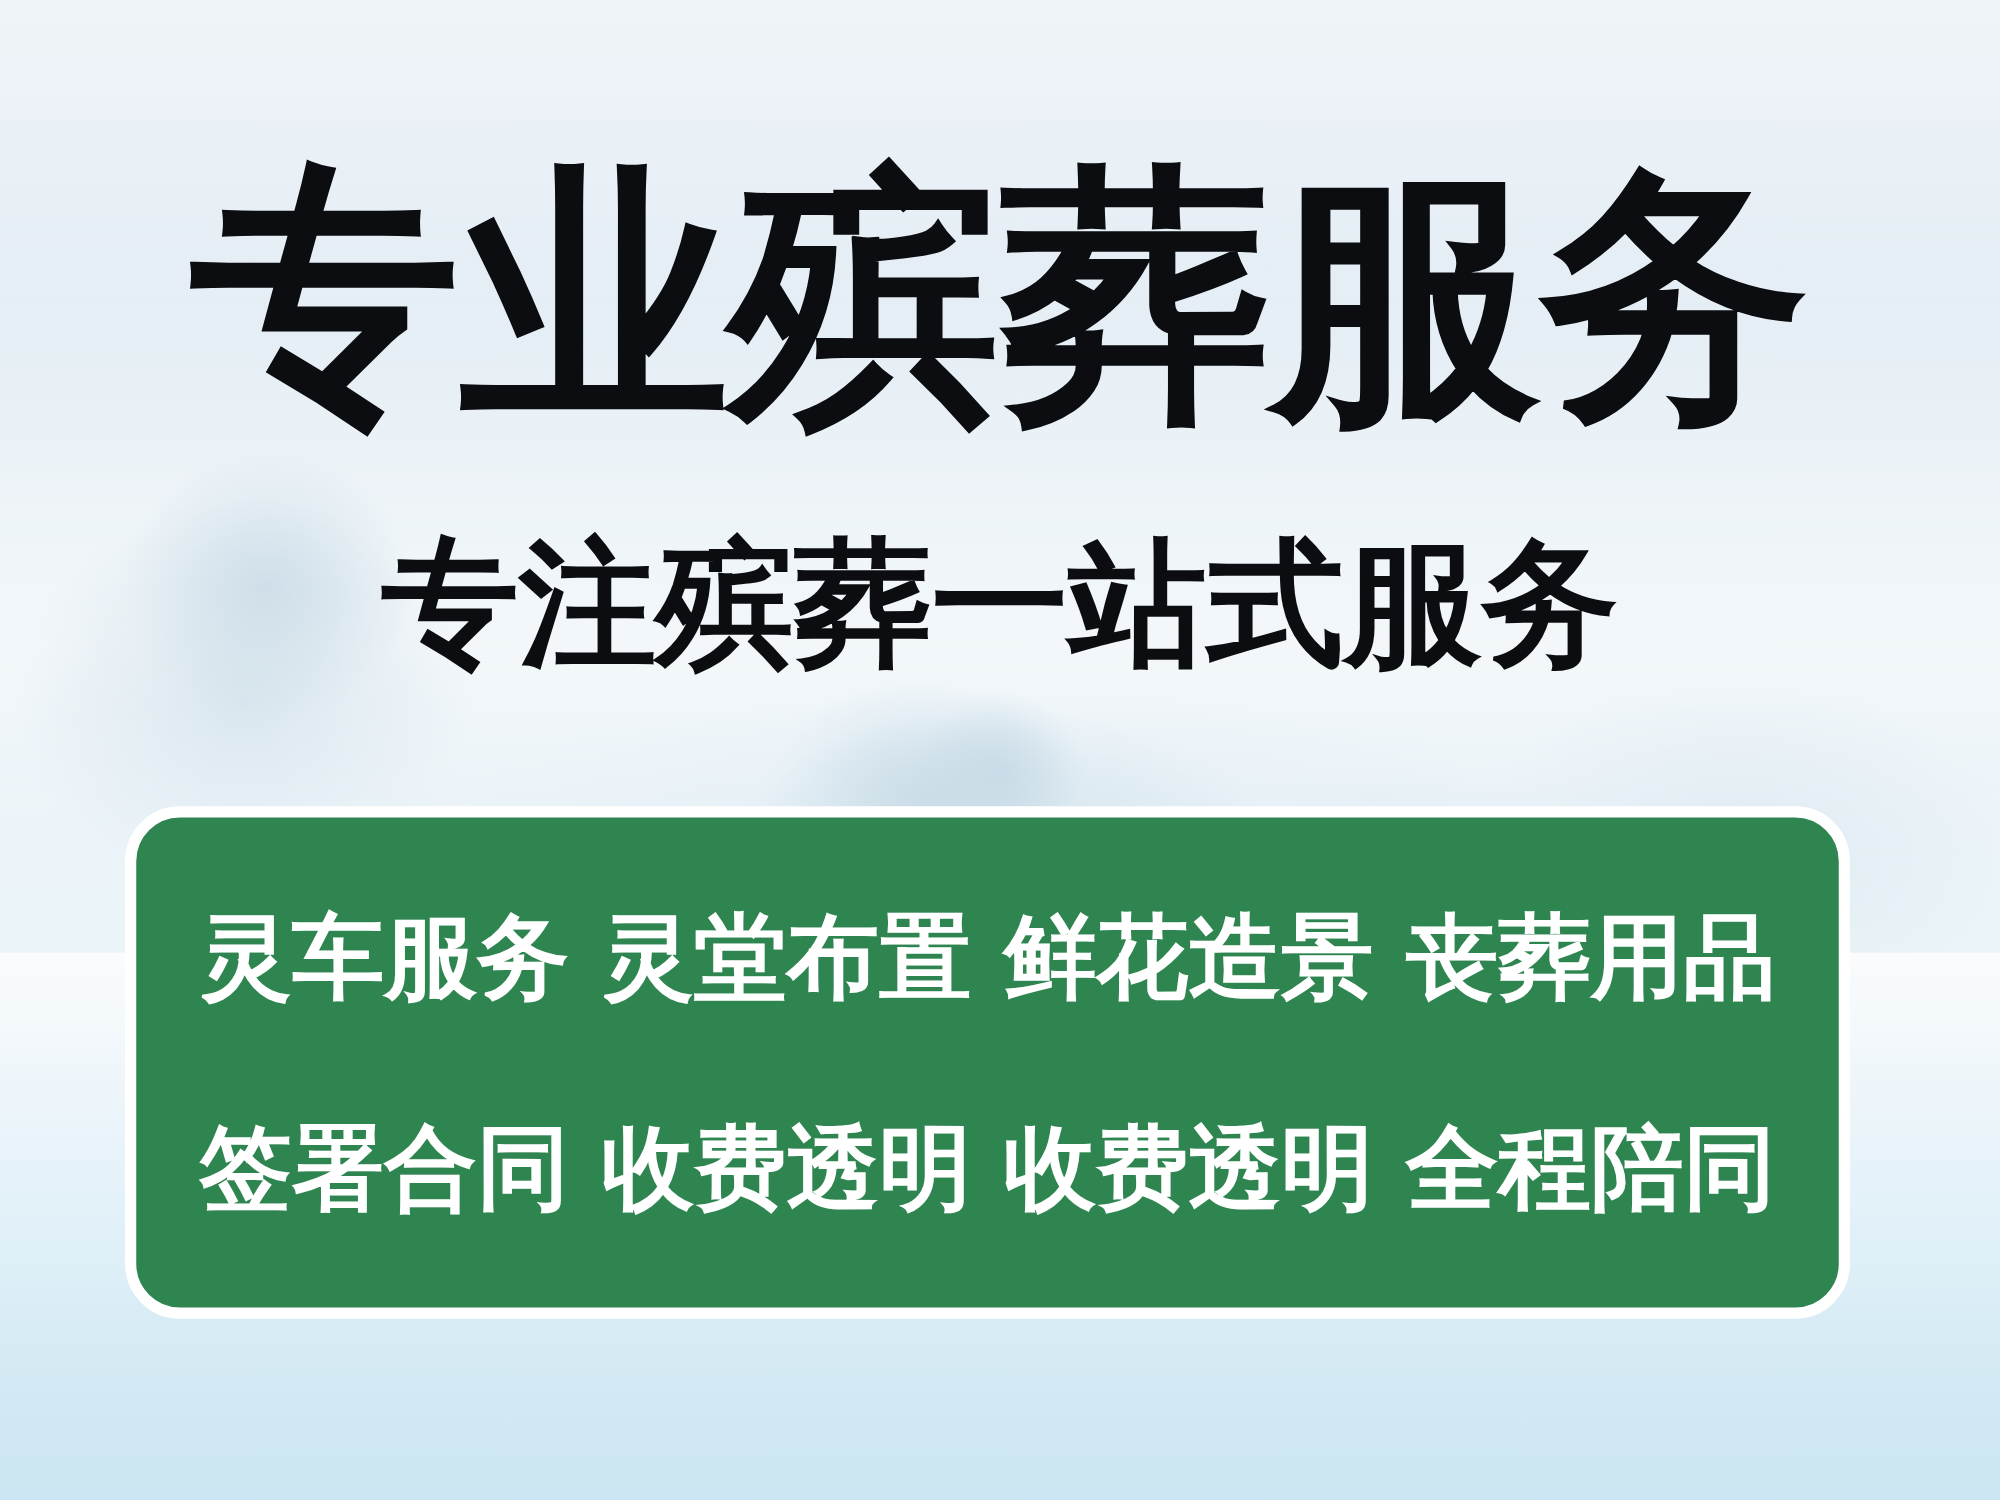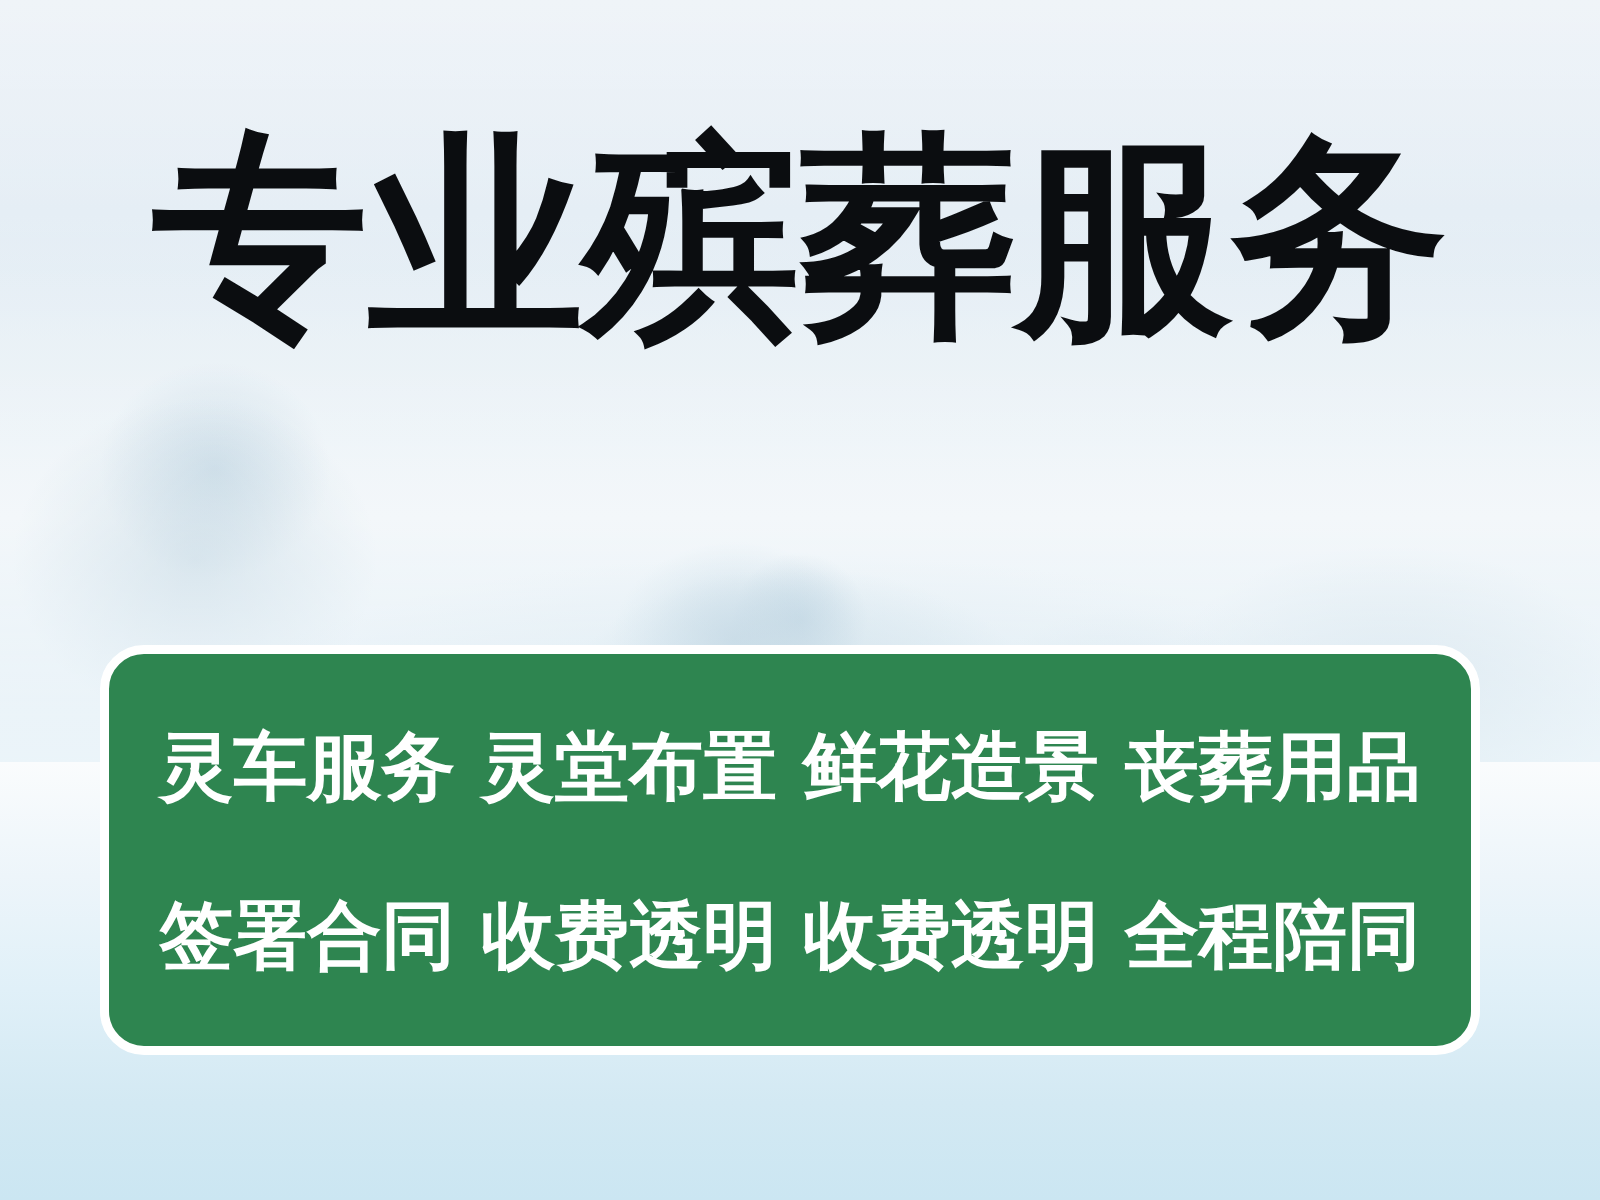--- a/index.html
+++ b/index.html
@@ -124,19 +124,20 @@
 <body>
 
 <div id="poster">
 
   <div class="bg-base"></div>
   <div class="bg-photo"></div>
   <div class="bg-lower"></div>
 
   <div class="title">专业殡葬服务</div>
 
+  <div class="subtitle">专注殡葬一站式服务</div>
 
   <div class="services-panel">
     <div class="services-row">灵车服务 灵堂布置 鲜花造景 丧葬用品</div>
     <div class="services-row">签署合同 收费透明 收费透明 全程陪同</div>
   </div>
 
 </div>
 
 </body></html>

